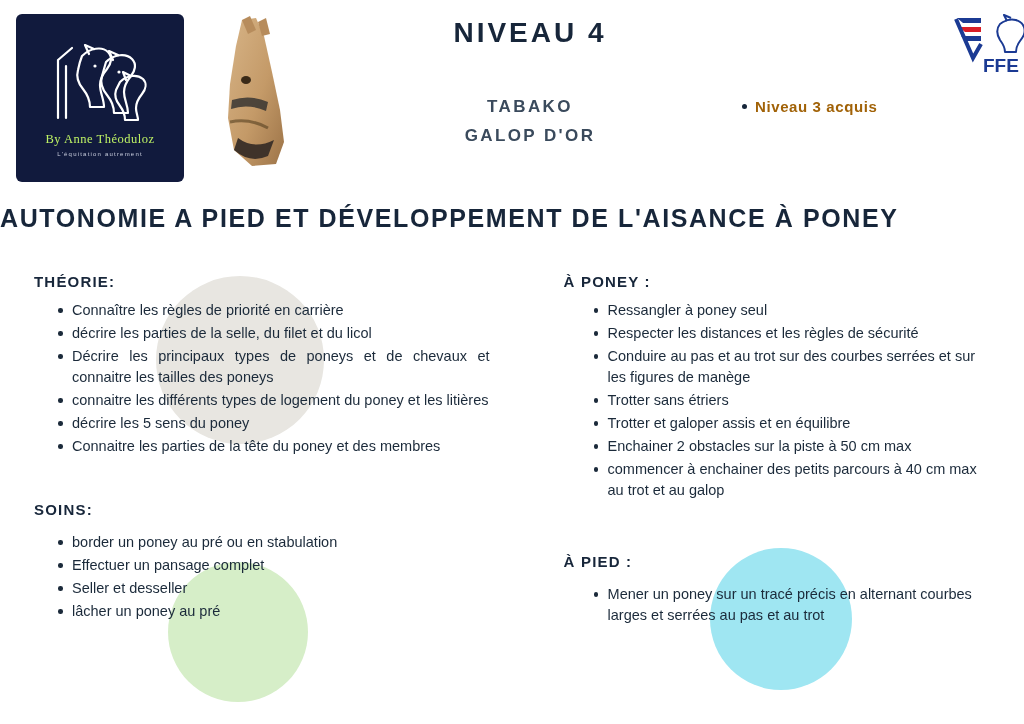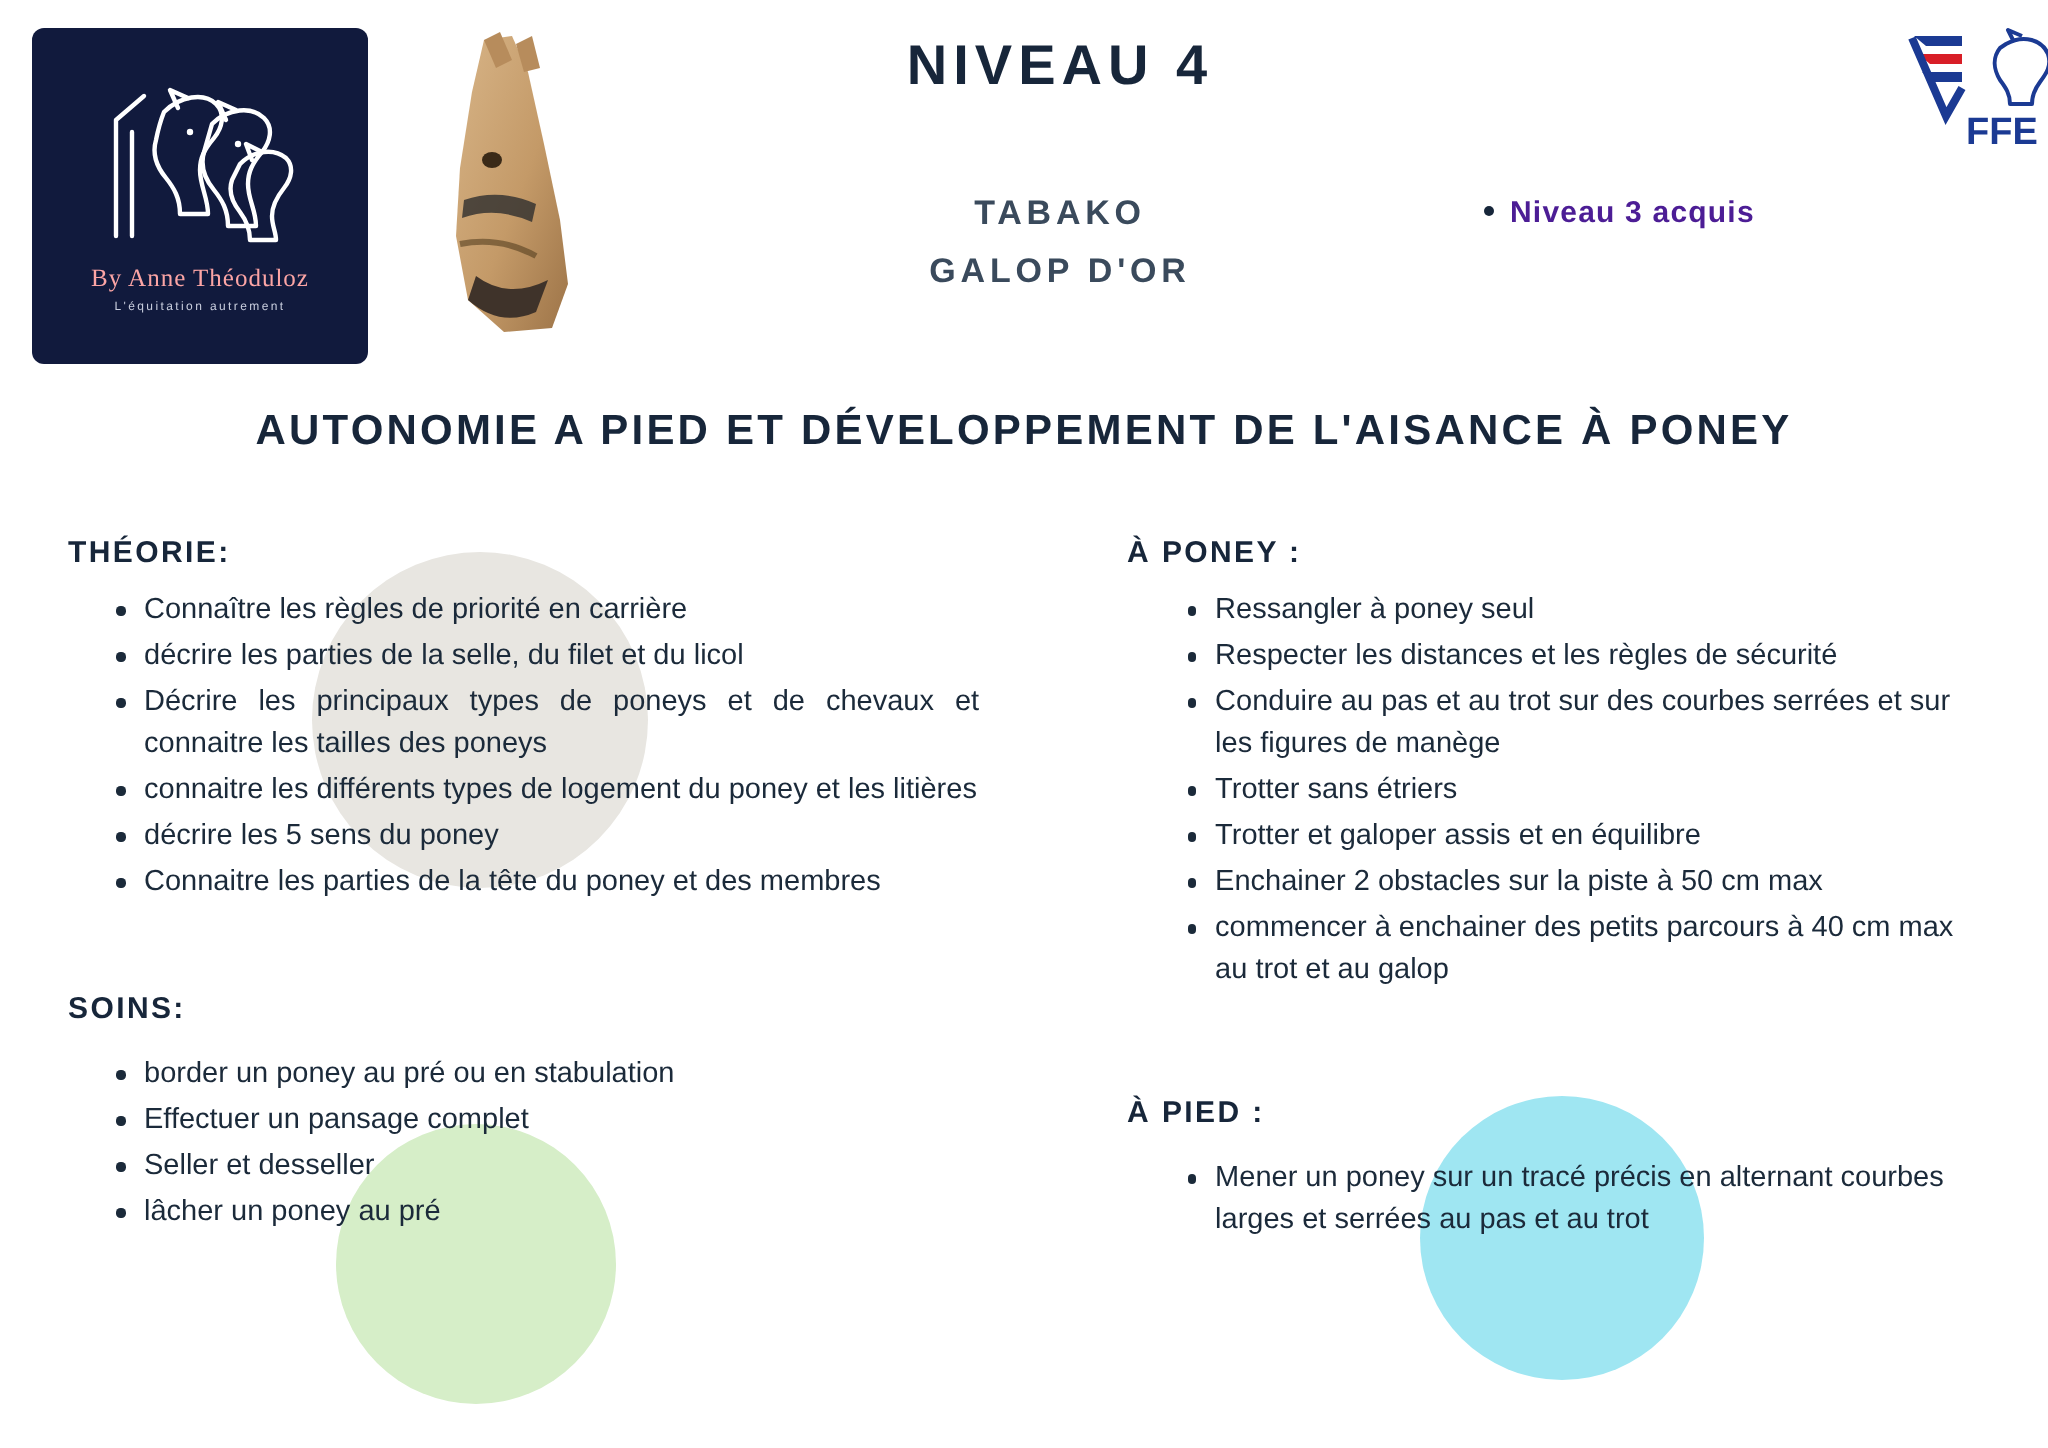--- a/index.html
+++ b/index.html
@@ -65,21 +65,21 @@
     justify-content: center;
     color: #ffffff;
     overflow: hidden;
   }
   .logo-card svg { display: block; }
   .logo-name {
     font-family: "Liberation Serif", serif;
     font-size: 12.5px;
     letter-spacing: .5px;
     margin-top: 6px;
-    color: #fca5a5;
+    color: #bef264;
   }
   .logo-tagline {
     font-size: 6px;
     letter-spacing: 1.2px;
     margin-top: 4px;
     color: #c9cede;
   }
 
   .horse-photo {
     position: absolute;
@@ -114,21 +114,21 @@
     line-height: 1.7;
   }
 
   .prereq {
     position: absolute;
     left: 742px;
     top: 98px;
     font-size: 15px;
     font-weight: bold;
     letter-spacing: .6px;
-    color: #4c1d95;
+    color: #a16207;
   }
   .prereq .bullet-dot {
     display: inline-block;
     width: 5px;
     height: 5px;
     border-radius: 50%;
     background: #17263a;
     vertical-align: middle;
     margin-right: 8px;
     margin-bottom: 3px;
@@ -139,22 +139,22 @@
     left: 951px;
     top: 14px;
     width: 86px;
     height: 62px;
   }
 
   
   .banner {
     position: relative;
     z-index: 2;
-    text-align: center;
-    font-size: 21px;
+    text-align: left;
+    font-size: 25px;
     font-weight: bold;
     letter-spacing: 1.6px;
     color: #17263a;
     margin-top: 22px;
   }
 
   
   .columns {
     position: relative;
     z-index: 2;

